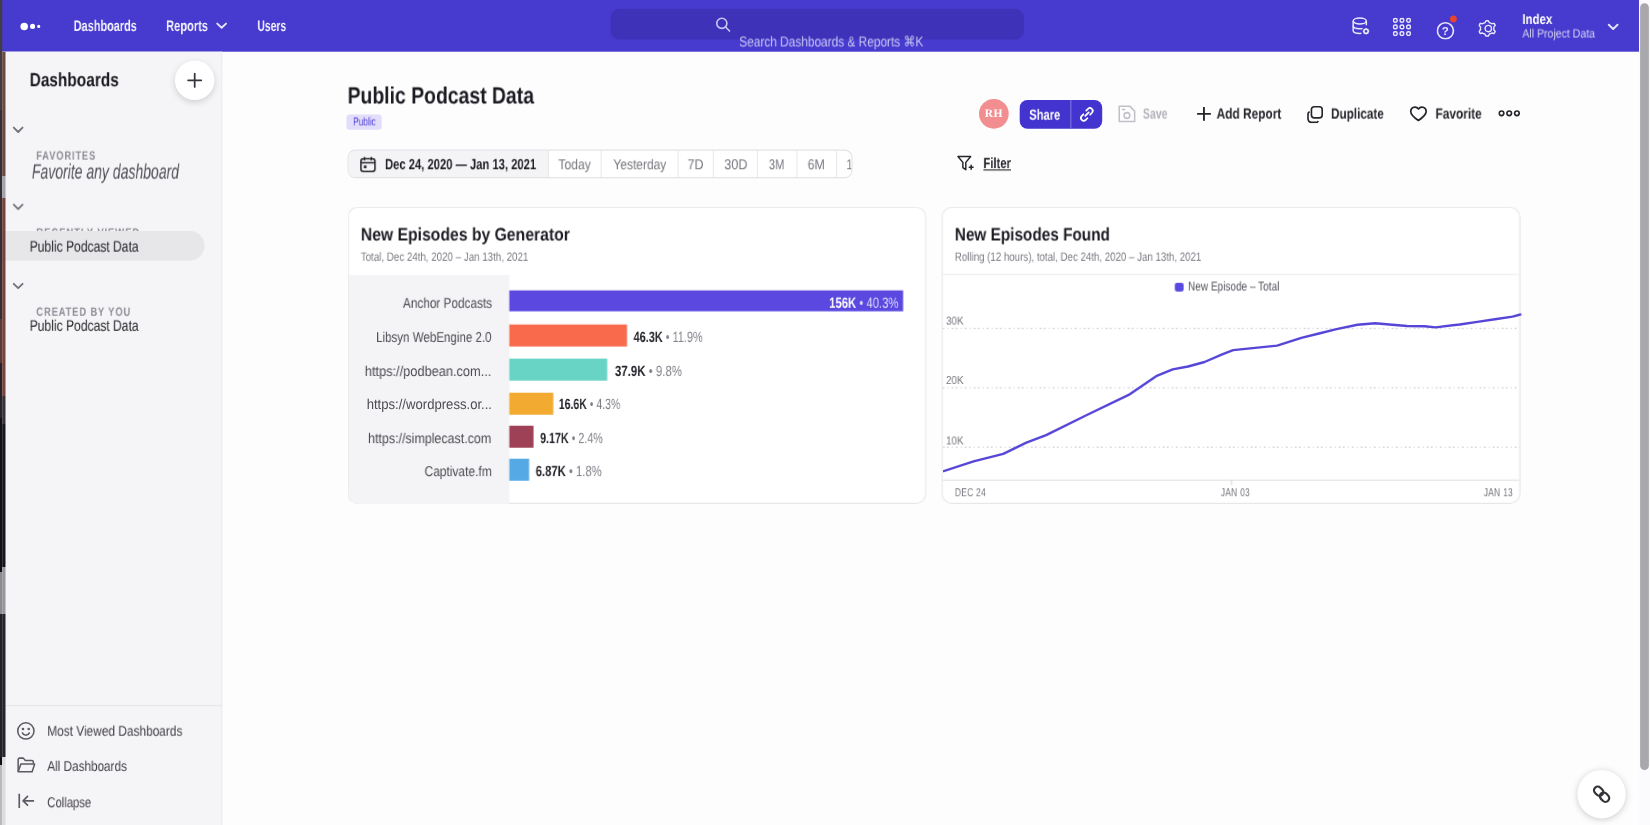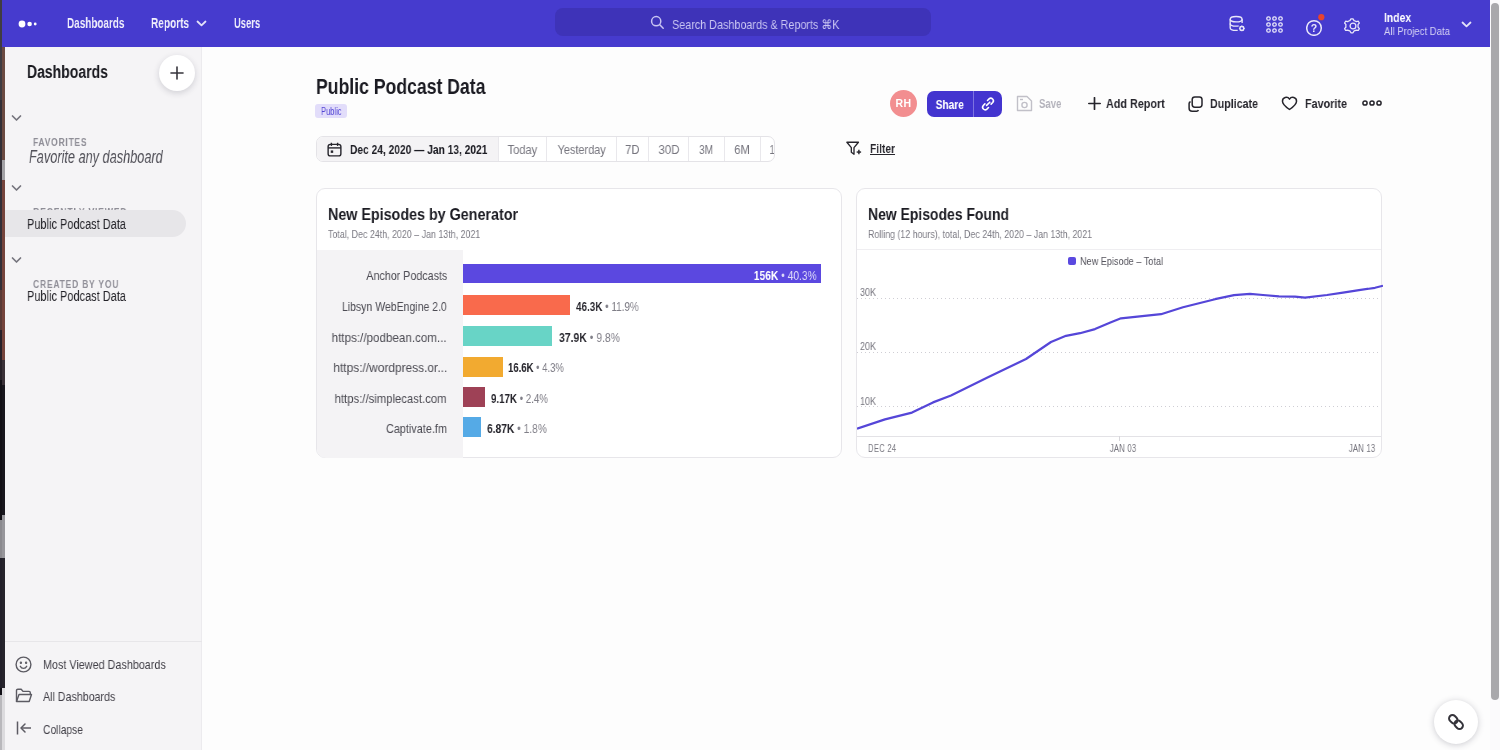--- a/index.html
+++ b/index.html
@@ -49,39 +49,39 @@
     background:#a9a8ac; border-radius:5px; }
 
   
   .h1 { position:absolute; left:316px; top:76px; font-size:21.5px; font-weight:700; color:#1b1b22;
     line-height:23px; }
   .chip { position:absolute; left:315px; top:104px; width:32px; height:14px; line-height:14px;
     background:#e2ddfa; color:#5244d4; font-size:10.5px; font-weight:500; border-radius:3px;
     text-align:center; }
   .avatar { position:absolute; left:890px; top:90px; width:27px; height:27px; border-radius:50%;
     background:#f28e90; color:#fff; font-size:10.5px; font-weight:700; text-align:center;
-    line-height:27px; letter-spacing:.3px; }
+    line-height:27px; letter-spacing:.3px;font-family:Liberation Serif, serif; }
   .share { position:absolute; left:927px; top:91px; height:26px; background:#4334cf;
     border-radius:7px; display:flex; align-items:center; }
   .share .txt { width:46px; text-align:center; color:#fff; font-size:13.5px; font-weight:700; }
   .share .div { width:1px; height:26px; background:#7d73e0; }
   .share .lnk { width:28px; display:flex; justify-content:center; }
   .hbtn { position:absolute; top:90px; height:27px; display:flex; align-items:center;
     font-size:13.5px; font-weight:700; color:#26252c; }
   .hbtn.gray { color:#b2b1ba; }
 
   
   .datebar { position:absolute; left:316px; top:136px; width:459px; height:26px; background:#fff;
     border:1px solid #e4e3e7; border-radius:7px; display:flex; align-items:stretch; overflow:hidden; }
   .seg { border-right:1px solid #e9e8ec; display:flex; align-items:center; justify-content:center;
     color:#76757e; font-size:13px; flex:none; }
   .seg.first { background:#f4f3f5; color:#1d1d24; font-weight:700; font-size:13.5px;
     padding-left:10px; justify-content:flex-start; }
   .seg:last-child { border-right:none; flex:1; }
-  .filter { position:absolute; left:846px; top:140px; display:flex; align-items:center; gap:8px;
+  .filter { position:absolute; left:870px; top:140px; display:flex; align-items:center; gap:8px;
     font-size:13.5px; font-weight:700; color:#26252c;text-decoration:underline; }
 
   
   .card { position:absolute; top:188px; height:270px; background:#fff;
     border:1px solid #e7e6ea; border-radius:9px; }
   .card1 { left:316px; width:526px; }
   .card2 { left:856px; width:526px; }
   .ctitle { position:absolute; left:11px; top:16px; font-size:16.5px; font-weight:700; color:#1c1c23; }
   .csub { position:absolute; left:11px; top:39px; font-size:11px; color:#7b7a83; }
   .chead-line { position:absolute; left:0; top:60px; width:100%; height:1px; background:#efeef1; }
@@ -127,21 +127,21 @@
   <svg class="abs" style="left:196px;top:20px" width="11" height="7" viewBox="0 0 11 7">
     <polyline points="1.5,1.5 5.5,5.3 9.5,1.5" fill="none" stroke="#e4e2f8" stroke-width="1.8" stroke-linecap="round" stroke-linejoin="round"></polyline>
   </svg>
   <div class="nav-item" style="left:234px"><span class="sx" style="transform:scaleX(.67)">Users</span></div>
 
   <div class="search">
     <svg class="abs" style="left:95px;top:6.5px" width="15" height="15" viewBox="0 0 15 15">
       <circle cx="6.2" cy="6.2" r="4.6" fill="none" stroke="#c9c5f2" stroke-width="1.5"></circle>
       <line x1="9.8" y1="9.8" x2="13.2" y2="13.2" stroke="#c9c5f2" stroke-width="1.5" stroke-linecap="round"></line>
     </svg>
-    <div class="abs" style="left:117px;top:3px;height:28px;line-height:28px"><span class="sx" style="transform:scaleX(.83)">Search Dashboards &amp; Reports ⌘K</span></div>
+    <div class="abs" style="left:117px;top:16px;height:28px;line-height:28px"><span class="sx" style="transform:scaleX(.83)">Search Dashboards &amp; Reports ⌘K</span></div>
   </div>
 
   <svg class="abs" style="left:1228px;top:15px" width="19" height="19" viewBox="0 0 21 21" fill="none" stroke="#e9e7fa" stroke-width="1.5">
     <ellipse cx="9" cy="4.6" rx="6.6" ry="3"></ellipse>
     <path d="M2.4 4.6 v9.4 c0 1.7 3 3 6.6 3 c.6 0 1.2 0 1.7-.1"></path>
     <path d="M15.6 4.6 v4.2"></path>
     <path d="M2.4 9.3 c0 1.7 3 3 6.6 3 c1 0 2-.1 2.8-.3"></path>
     <circle cx="15.3" cy="14.8" r="2.1"></circle>
     <g stroke-width="1.3">
       <line x1="15.3" y1="11.6" x2="15.3" y2="12.7"></line>

